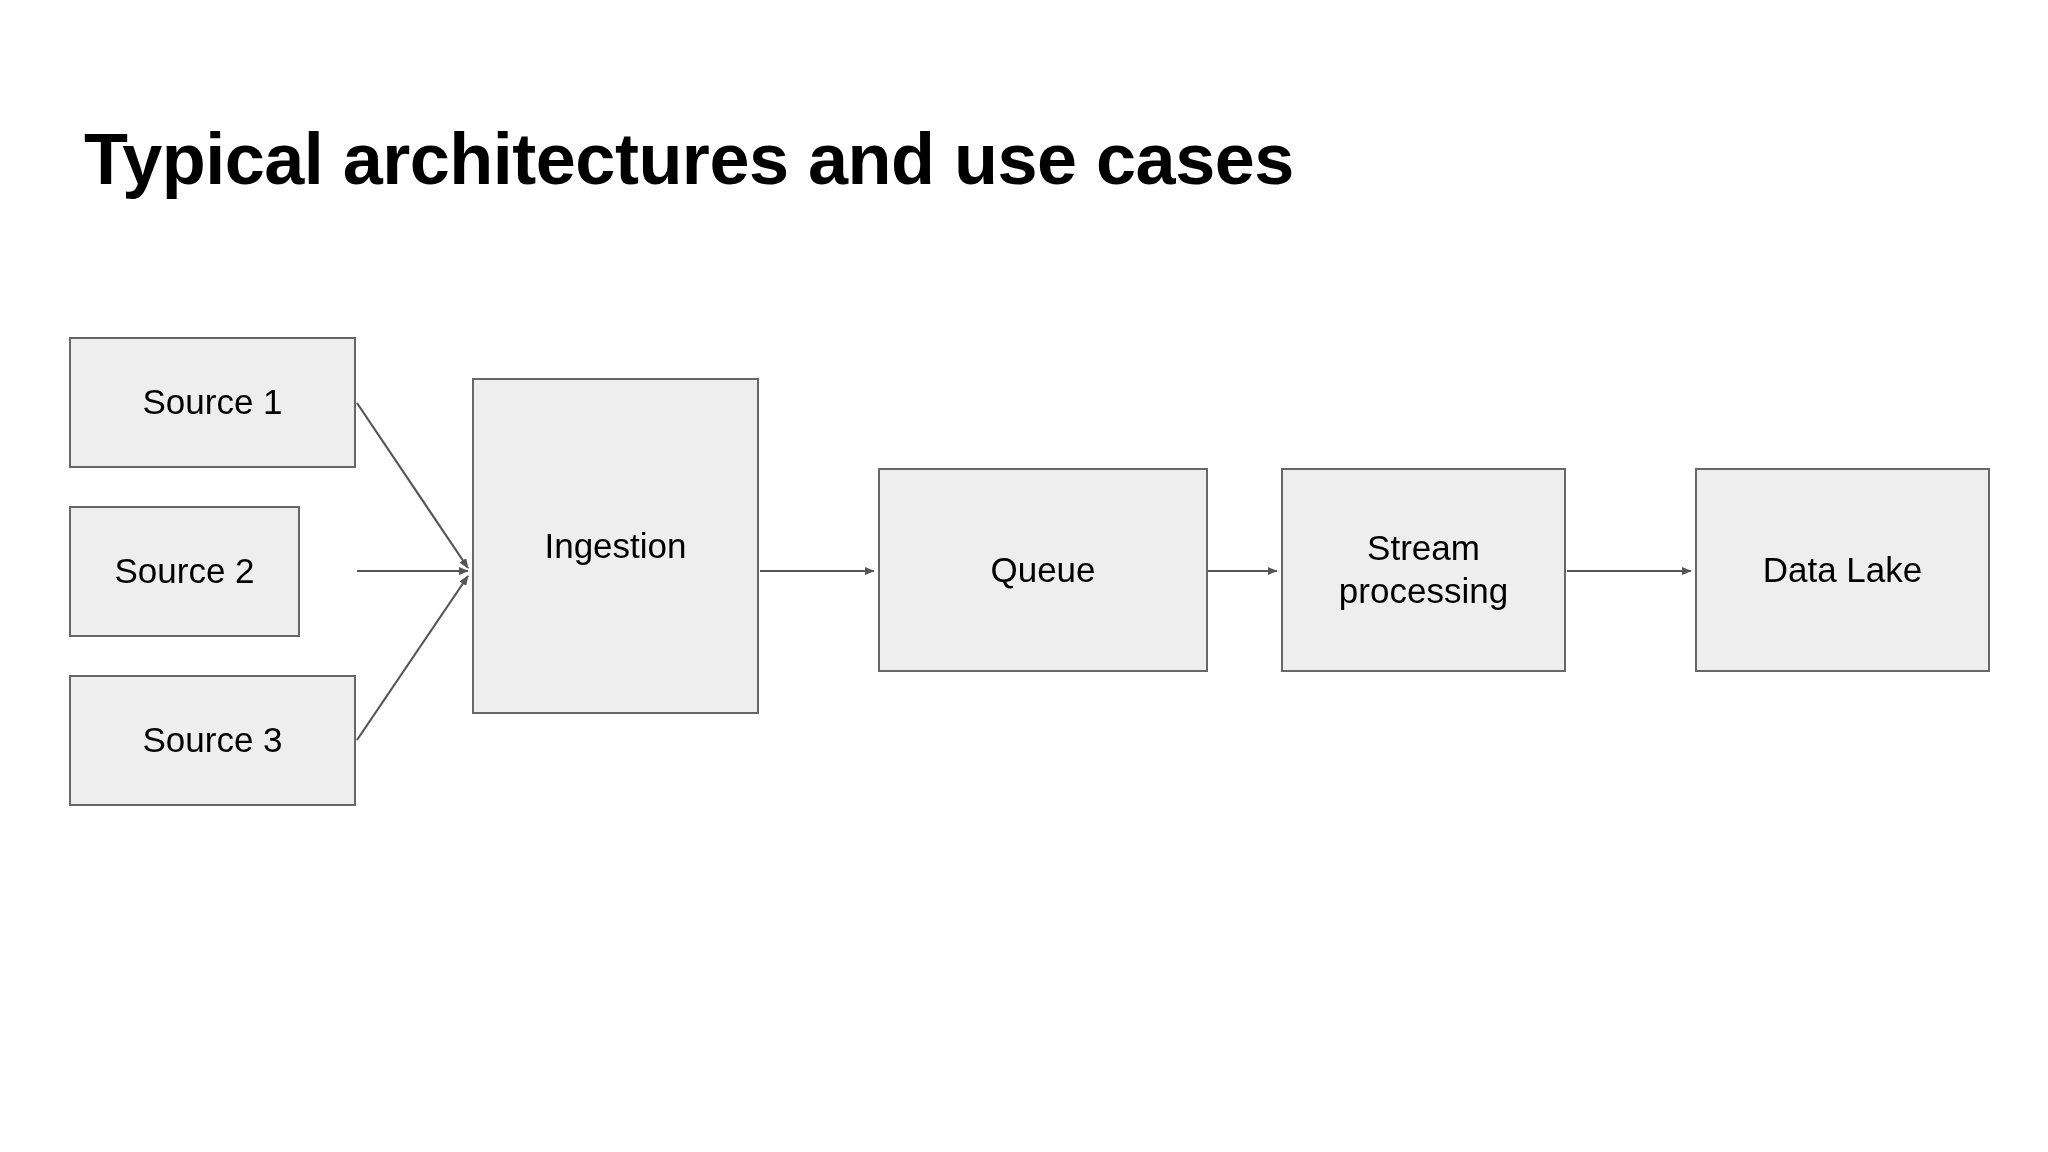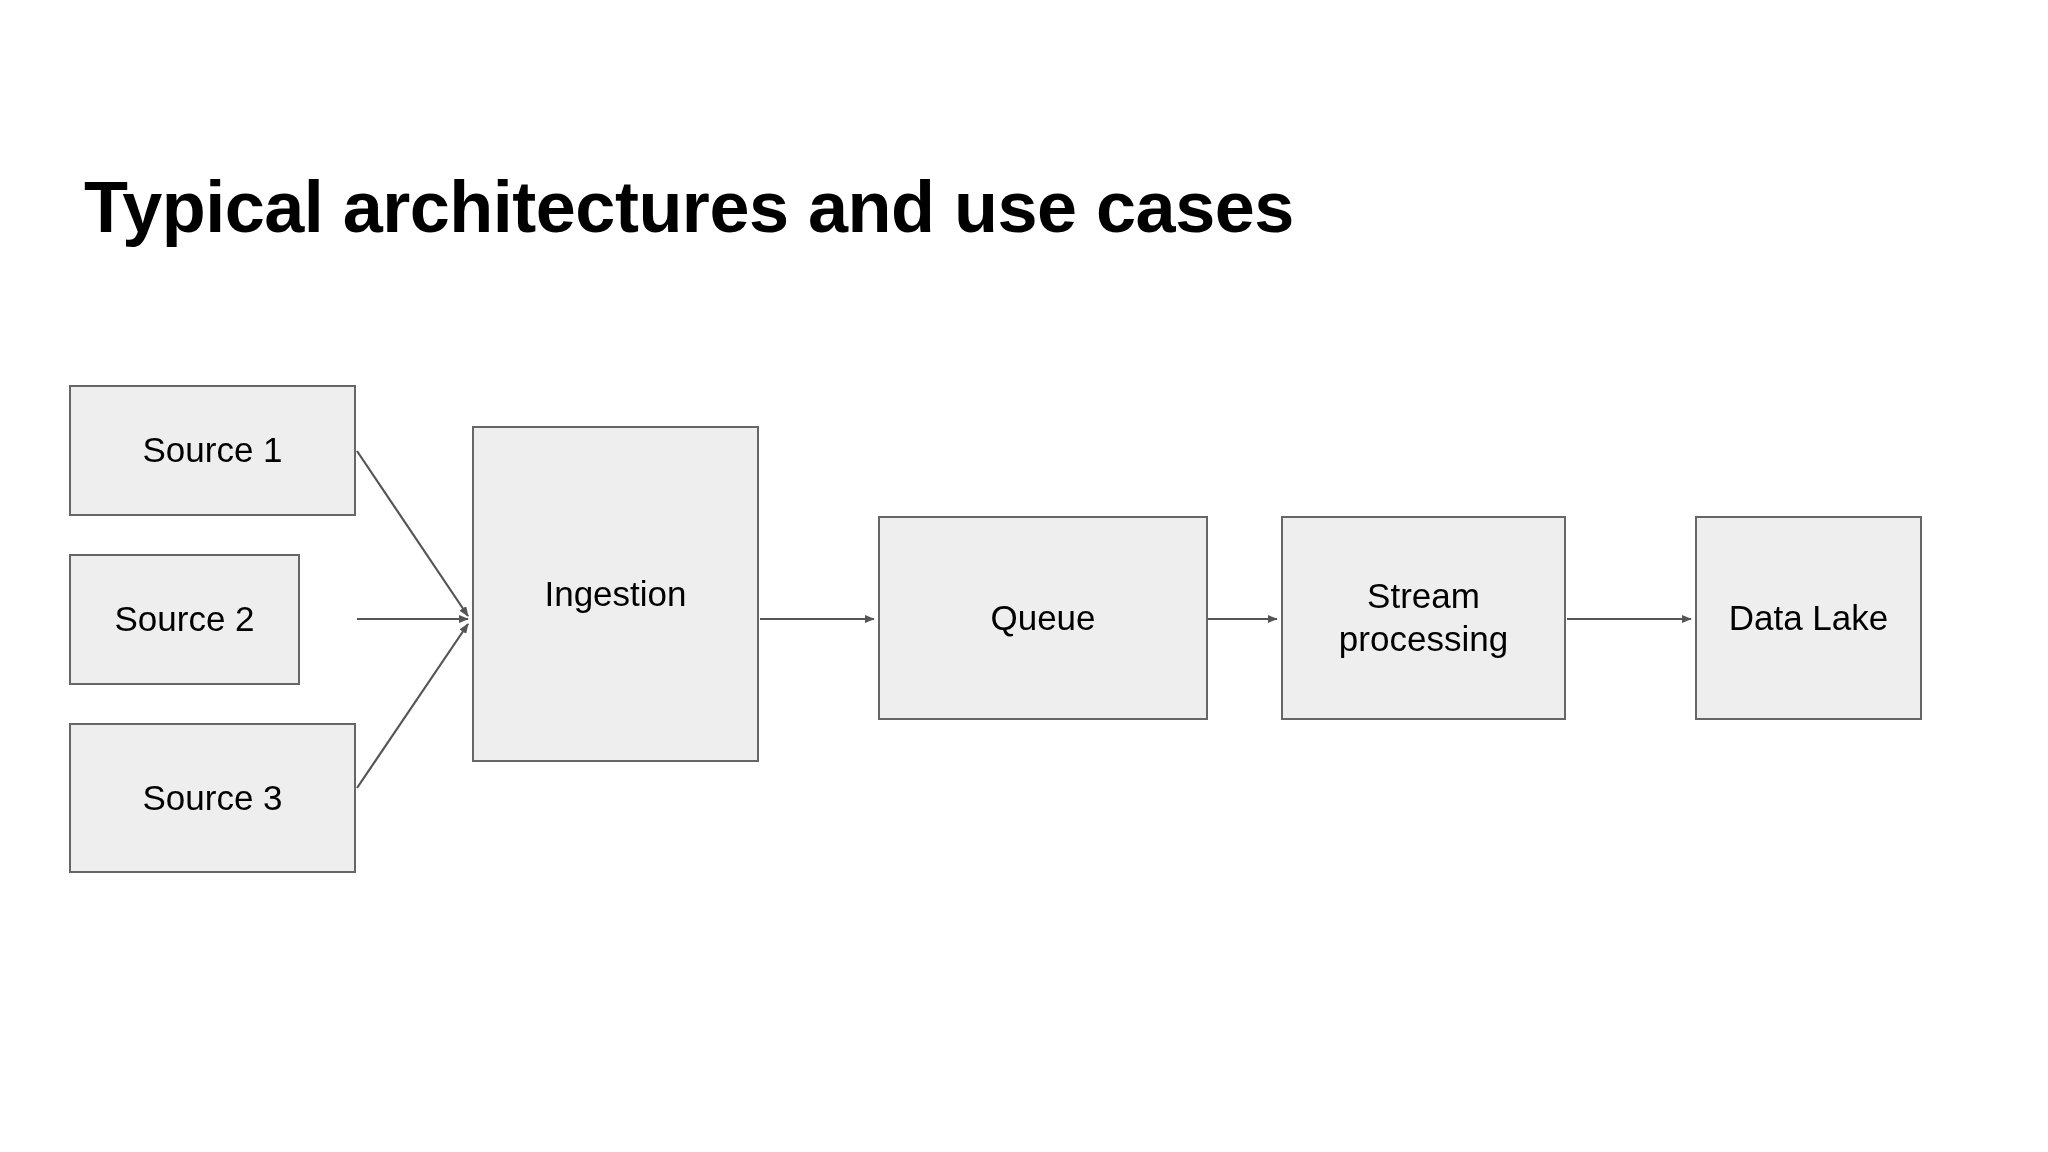--- a/index.html
+++ b/index.html
@@ -11,21 +11,20 @@
     width: 2048px;
     height: 1152px;
     overflow: hidden;
     font-family: "Liberation Sans", sans-serif;
     position: relative;
   }
   #slide {
     position: absolute;
     inset: 0;
     background: #ffffff;
-    margin-top: 48px;
   }
   #slide-title {
     position: absolute;
     left: 84px;
     top: 120px;
     font-size: 72px;
     font-weight: bold;
     color: #000000;
     letter-spacing: -0.5px;
     white-space: nowrap;
@@ -60,25 +59,25 @@
   .node-label {
     font-size: 35px;
     color: #000000;
     line-height: 1.22;
     font-family: "Liberation Sans", sans-serif;
     white-space: pre-line;
   }
   
   #node-source-1 { left: 69px;   top: 337px; width: 287px; height: 131px; }
   #node-source-2 { left: 69px;   top: 506px; width: 231px; height: 131px; }
-  #node-source-3 { left: 69px;   top: 675px; width: 287px; height: 150px; }
+  #node-source-3 { left: 69px;   top: 675px; width: 287px; height: 131px; }
   #node-ingestion { left: 472px; top: 378px; width: 287px; height: 336px; }
   #node-queue     { left: 878px; top: 468px; width: 330px; height: 204px; }
   #node-stream    { left: 1281px; top: 468px; width: 285px; height: 204px; }
-  #node-datalake  { left: 1695px; top: 468px; width: 227px; height: 204px; align-items: center; }
+  #node-datalake  { left: 1695px; top: 468px; width: 295px; height: 204px; align-items: center; }
 </style>
 </head>
 <body>
 
 <div id="slide">
 
   <div id="slide-title">Typical architectures and use cases</div>
 
   <div id="diagram">
 

